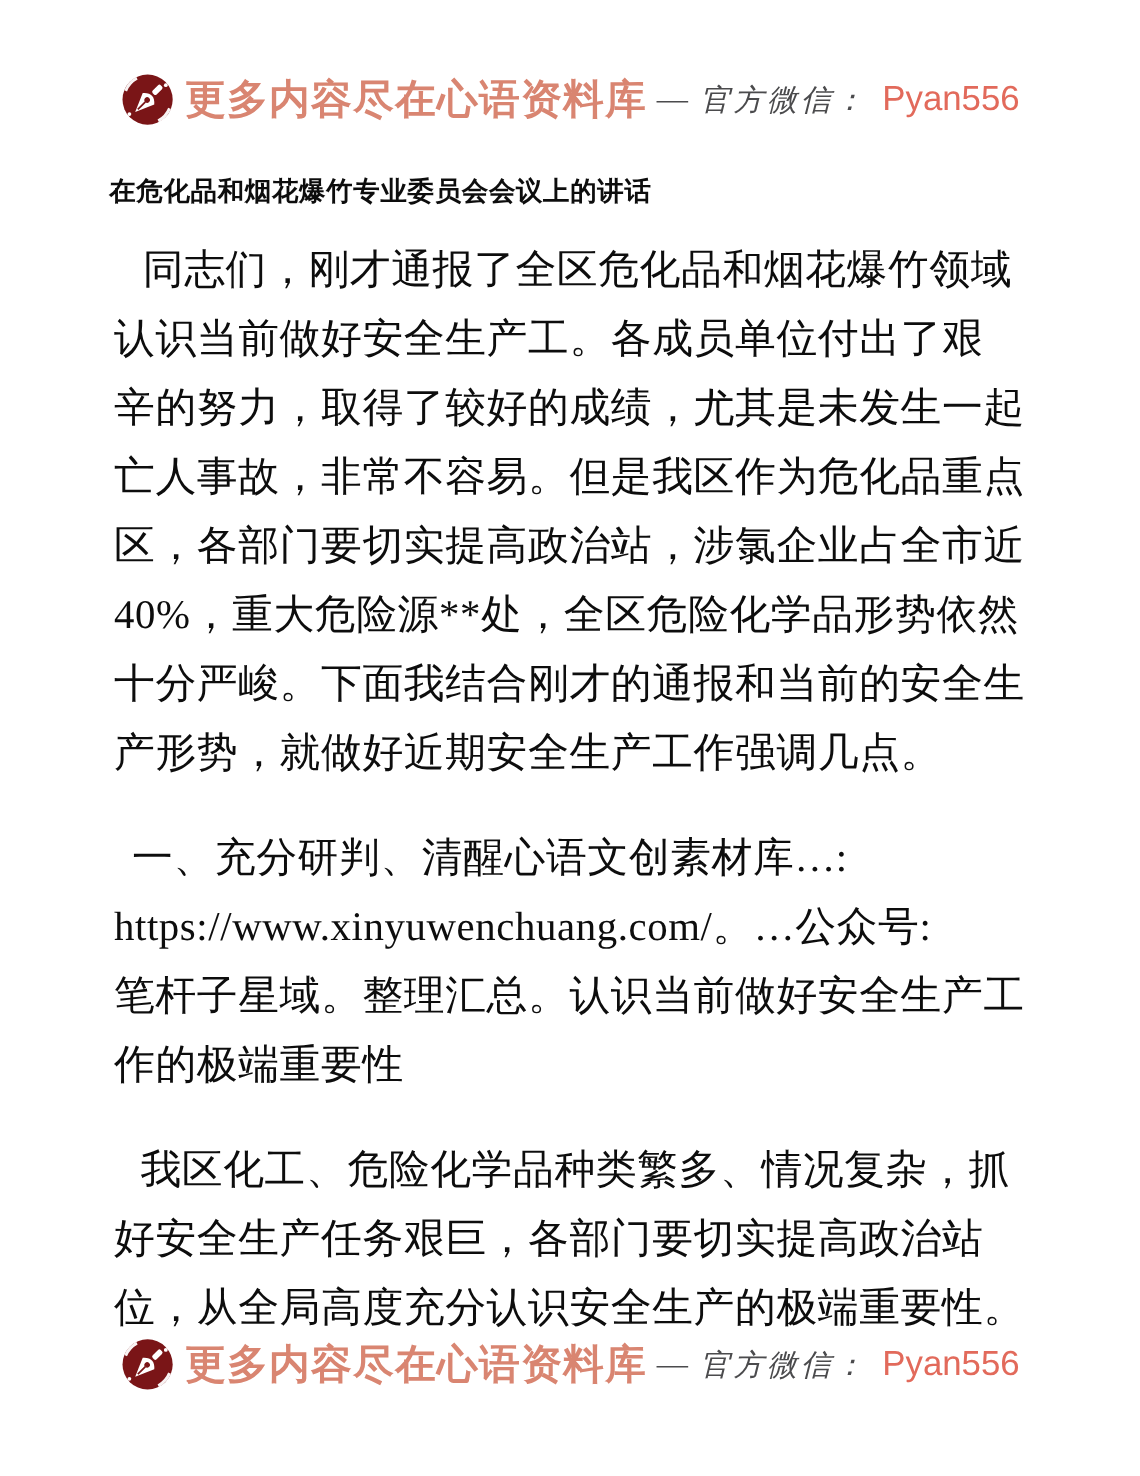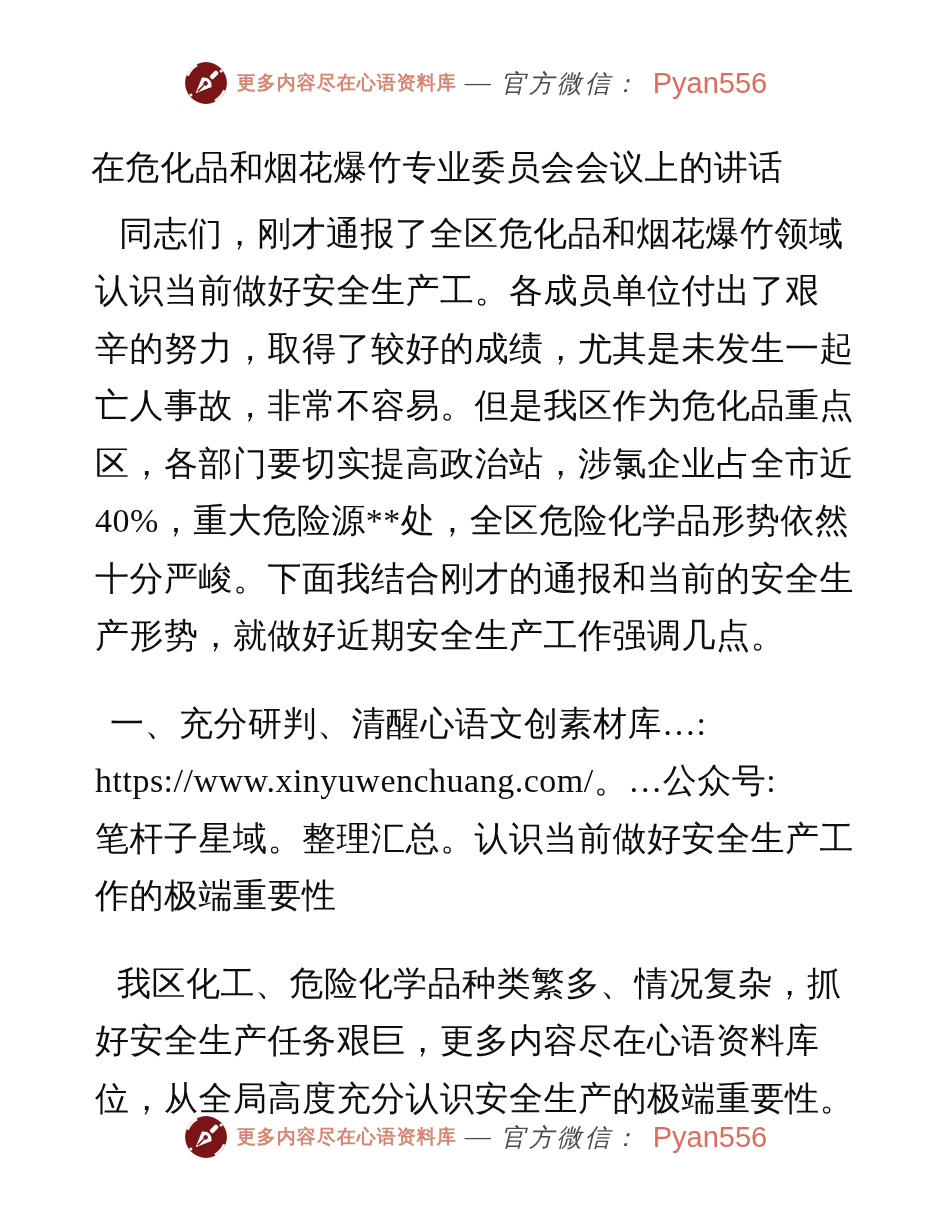--- a/index.html
+++ b/index.html
@@ -16,21 +16,21 @@
     display: flex;
     align-items: center;
     justify-content: center;
     gap: 8px;
     width: 100%;
   }
   .banner-top { padding-top: 60px; }
   .banner-bottom { position: absolute; top: 1114px; left: 0; }
   .logo { width: 46px; height: 46px; flex: 0 0 auto; display: block; }
   .brand {
-    font-size: 19px;
+    font-size: 34px;
     letter-spacing: 1px;
     color: #D98571;
     font-weight: bold;
   }
   .divider {
     font-size: 26px;
     color: #4B4B4D;
     margin: 0 2px 0 0;
   }
   .wechat-label {
@@ -45,27 +45,27 @@
     color: #E26A5B;
     margin-left: 4px;
   }
 
   
   .doc {
     padding: 14px 80px 0 83px;
     color: #0d0d0d;
   }
   .doc-title {
-    font-size: 34px;
+    font-size: 22px;
     line-height: 50px;
     letter-spacing: 0.6px;
     padding-left: 8px;
     margin-bottom: 10px;
     white-space: nowrap;
-    font-weight: normal;
+    font-weight: bold;
   }
   .para { margin: 12px; }
   .para + .para { margin-top: 30px; }
   .line {
     font-size: 34px;
     line-height: 57.5px;
     letter-spacing: 0.5px;
     white-space: nowrap;
   }
   .ind-a { padding-left: 24px; }
@@ -113,21 +113,21 @@
 
   <div class="para">
     <div class="line ind-b">一、充分研判、清醒心语文创素材库…:</div>
     <div class="line">https://www.xinyuwenchuang.com/。…公众号:</div>
     <div class="line">笔杆子星域。整理汇总。认识当前做好安全生产工</div>
     <div class="line">作的极端重要性</div>
   </div>
 
   <div class="para">
     <div class="line ind-c">我区化工、危险化学品种类繁多、情况复杂，抓</div>
-    <div class="line">好安全生产任务艰巨，更多内容尽在心语资料库</div>
+    <div class="line">好安全生产任务艰巨，各部门要切实提高政治站</div>
     <div class="line">位，从全局高度充分认识安全生产的极端重要性。</div>
   </div>
 </div>
 
 <div class="banner banner-bottom">
   <span class="logo">
     <svg viewBox="0 0 44 44" width="46" height="46">
       <circle cx="22" cy="22" r="20" fill="#7A1517"></circle>
       <path d="M4.5 15 A20 20 0 0 1 13.5 5" stroke="#ffffff" stroke-width="2.4" fill="none" opacity="0.95"></path>
       <path d="M39.5 29 A20 20 0 0 1 30.5 39" stroke="#ffffff" stroke-width="2.4" fill="none" opacity="0.95"></path>

